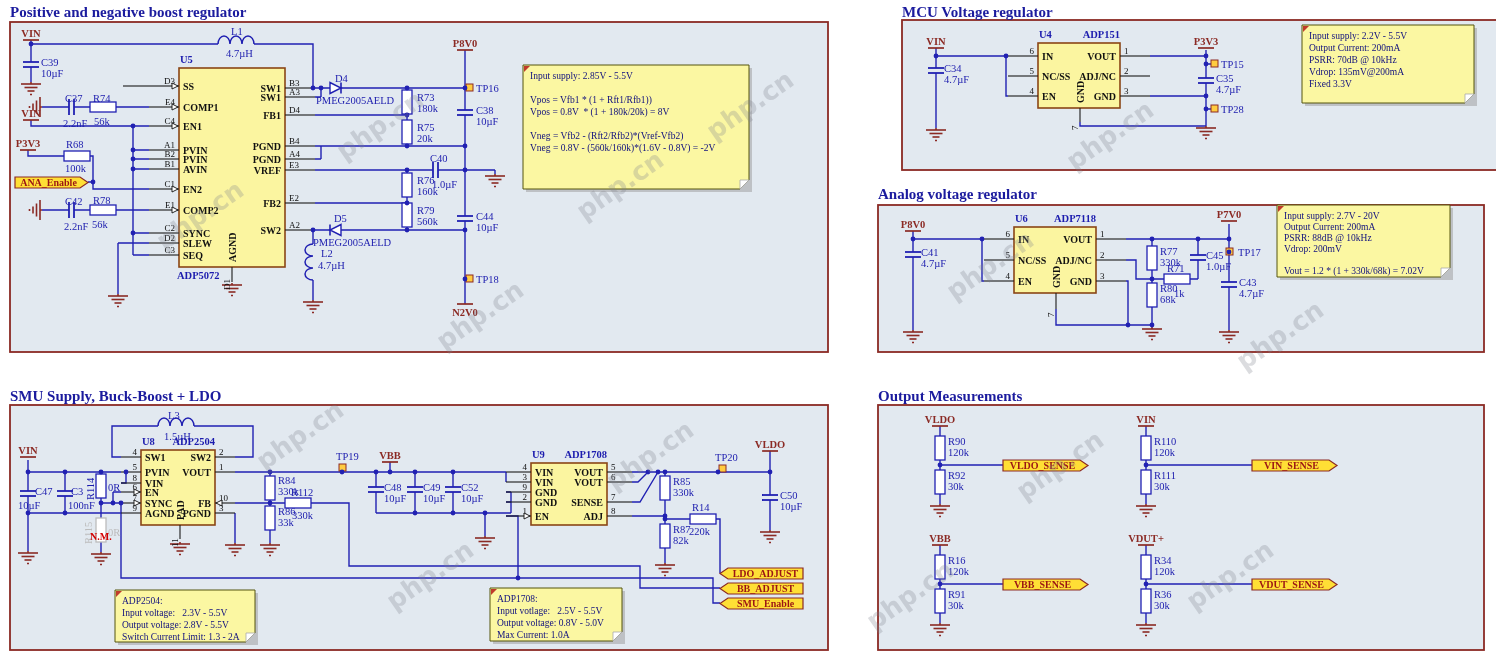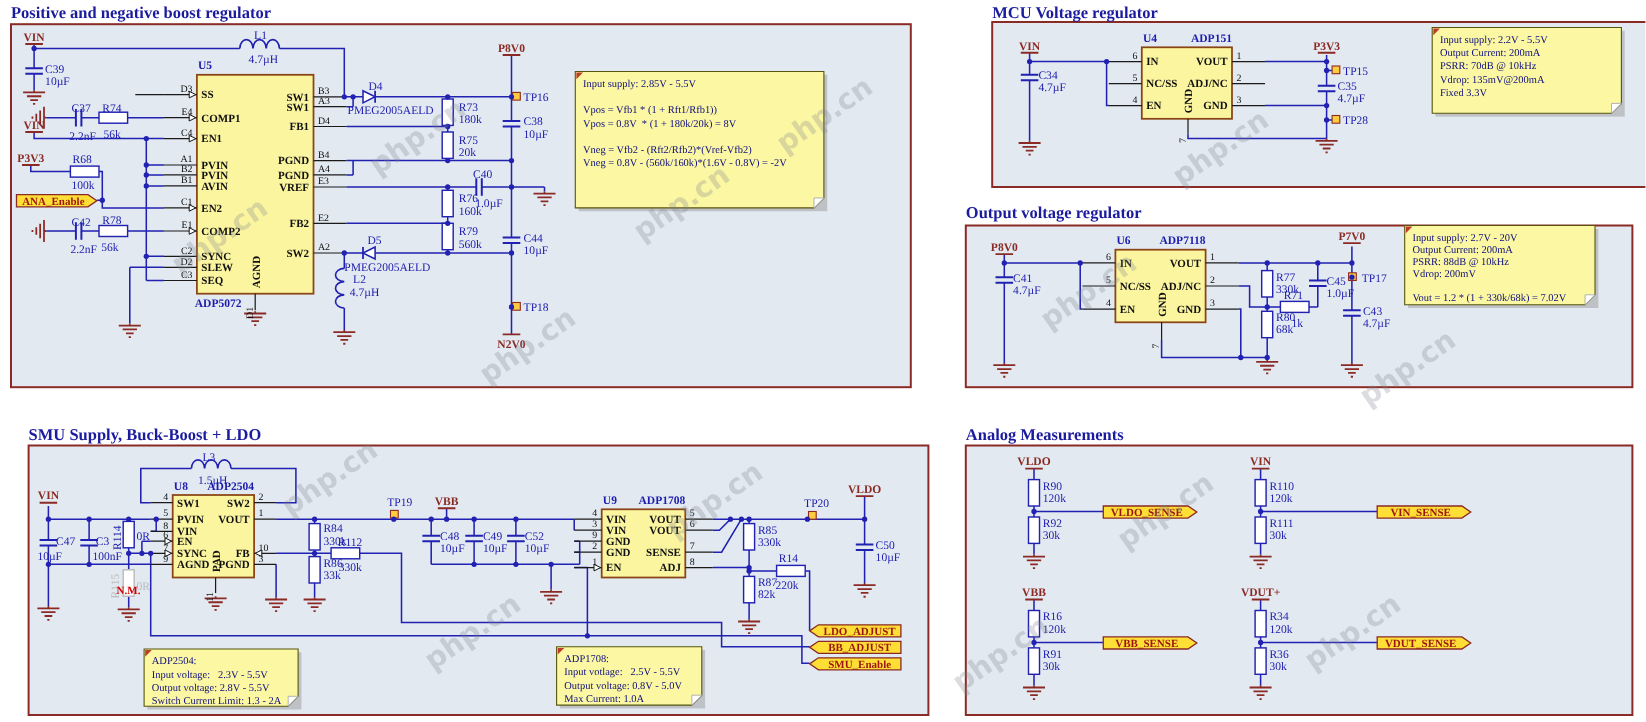--- a/index.html
+++ b/index.html
@@ -386,21 +386,21 @@
           <circle cx="106" cy="52" r="2.4" class="j"></circle>
           <circle cx="306" cy="52" r="2.4" class="j"></circle>
           <circle cx="306" cy="60" r="2.4" class="j"></circle>
           <circle cx="306" cy="92" r="2.4" class="j"></circle>
           <circle cx="306" cy="105" r="2.4" class="j"></circle>
         </g>
     </svg>
   </div>
 
   <div class="panel" style="left:876px;top:186px;width:614px;height:168px">
-    <div class="title">Output voltage regulator</div>
+    <div class="title">Analog voltage regulator</div>
     <svg width="614" height="168">
       <rect class="box" x="2" y="19" width="606" height="147"></rect>
       <g>
         <path class="w" d="M37,45 V53 H108 M106,53 V95 H108 M37,53 V66 M37,71 V144 M250,53 H353 M353,38 V96 M353,101 V144 M276,53 V60 M276,84 V97 M276,121 V139 M250,74 H260 V93 H276 M276,93 H288 M314,93 H322 M322,53 V69 M322,74 V93 M250,95 H252 V139 M180,123 V139 H276 M276,139 V141"></path>
       </g>
       <use href="#capv" transform="translate(37,66)"></use>
       <use href="#resv" transform="translate(276,60)"></use>
       <use href="#resv" transform="translate(276,97)"></use>
       <use href="#resh" transform="translate(288,93)"></use>
       <use href="#capv" transform="translate(322,69)"></use>
@@ -486,21 +486,21 @@
           <circle cx="322" cy="53" r="2.4" class="j"></circle>
           <circle cx="353" cy="53" r="2.4" class="j"></circle>
           <circle cx="276" cy="93" r="2.4" class="j"></circle>
           <circle cx="276" cy="139" r="2.4" class="j"></circle>
           <circle cx="252" cy="139" r="2.4" class="j"></circle>
           <circle cx="353" cy="66" r="2.4" class="j"></circle>
         </g>
     </svg>
   </div>
 
-  <div class="panel" style="left:24px;top:388px;width:824px;height:268px">
+  <div class="panel" style="left:8px;top:388px;width:824px;height:268px">
     <div class="title">SMU Supply, Buck-Boost + LDO</div>
     <svg width="824" height="268">
       <rect class="box" x="2" y="17" width="818" height="245"></rect>
       <g>
         <path class="w" d="M113,69 H104 V38 H150 M186,38 H245 V69 H227 M20,72 V84 H113 M118,84 V95 H113 M20,84 V103 M20,108 V125 M57,84 V103 M57,108 V125 M20,125 H113 M20,125 V163 M93,84 V86 M93,110 V115 M93,115 H113 M105,104 H113 M105,104 V115 M93,115 V130 M93,154 V164 M113,115 V190 H705 V215 H712 M227,125 V155 M227,115 H262 M262,84 V88 M262,112 V118 M262,142 V155 M262,115 H277 M303,115 H341 V178 H632 V200 H712 M227,84 H498 M382,74 V84 M368,84 V99 M368,104 V125 M407,84 V99 M407,104 V125 M445,84 V99 M445,104 V125 M368,125 H503 M477,125 V148 M498,84 V94 M498,104 H503 M498,114 H503 M503,104 V125 M498,128 H510 V190 M624,84 H762 M624,94 H630 L640,84 M624,114 H632 L650,84 M657,84 V88 M657,112 V136 M657,160 V175 M624,128 H657 M657,131 H682 M708,131 H712 V185 M762,63 V84 M762,84 V107 M762,112 V142"></path>
       </g>
       <use href="#indh" transform="translate(150,38)"></use>
       <use href="#capv" transform="translate(20,103)"></use>
       <use href="#capv" transform="translate(57,103)"></use>
       <use href="#resv" transform="translate(93,86)"></use>
@@ -729,21 +729,21 @@
           <circle cx="657" cy="84" r="2.4" class="j"></circle>
           <circle cx="710" cy="84" r="2.4" class="j"></circle>
           <circle cx="762" cy="84" r="2.4" class="j"></circle>
           <circle cx="657" cy="128" r="2.4" class="j"></circle>
           <circle cx="657" cy="131" r="2.4" class="j"></circle>
         </g>
     </svg>
   </div>
 
   <div class="panel" style="left:876px;top:388px;width:614px;height:268px">
-    <div class="title">Analog Measurements</div>
+    <div class="title">Output Measurements</div>
     <svg width="614" height="268">
       <rect class="box" x="2" y="17" width="606" height="245"></rect>
       <g>
         <path class="w" d="M64,38 V48 M64,72 V82 M64,106 V116 M64,77 H127 M270,38 V48 M270,72 V82 M270,106 V116 M270,77 H376 M64,157 V167 M64,191 V201 M64,225 V235 M64,196 H127 M270,157 V167 M270,191 V201 M270,225 V235 M270,196 H376"></path>
       </g>
       <use href="#resv" transform="translate(64,48)"></use>
       <use href="#resv" transform="translate(64,82)"></use>
       <use href="#resv" transform="translate(270,48)"></use>
       <use href="#resv" transform="translate(270,82)"></use>
       <use href="#resv" transform="translate(64,167)"></use>

